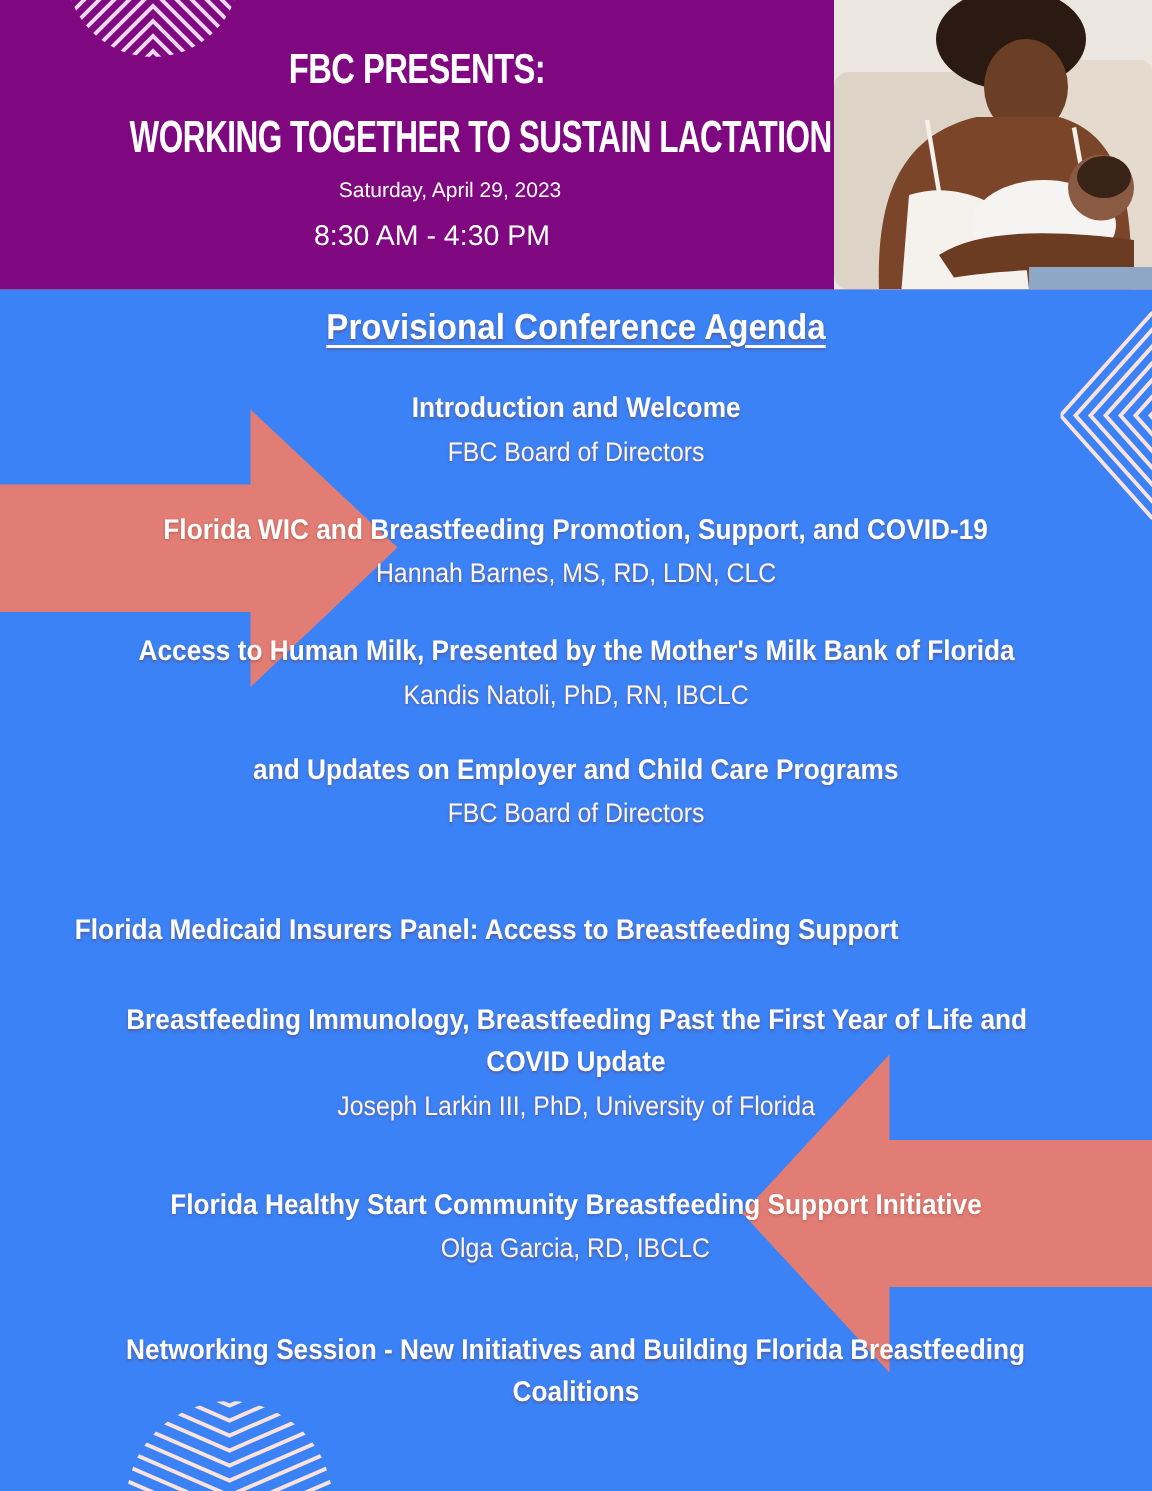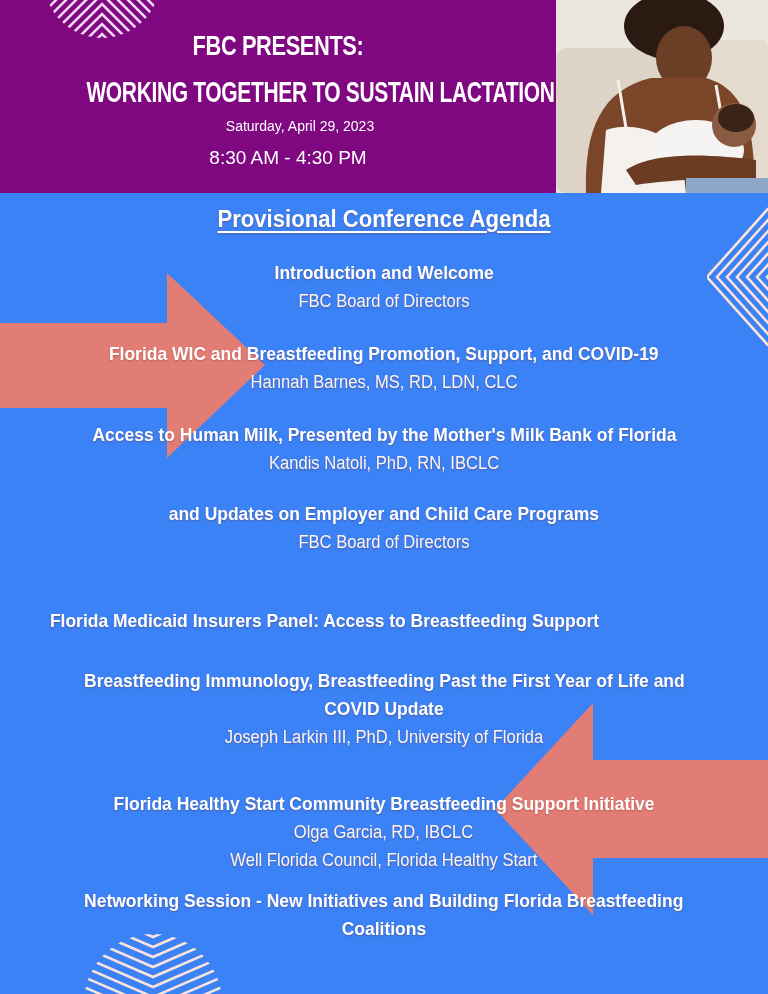--- a/index.html
+++ b/index.html
@@ -151,20 +151,19 @@
       <div class="item-title"><span class="narrow">Florida Medicaid Insurers Panel: Access to Breastfeeding Support</span></div>
     </div>
     <div class="item" style="position:absolute;left:0;width:768px;top:408px;">
       <div class="item-title"><span class="narrow">Breastfeeding Immunology, Breastfeeding Past the First Year of Life and</span></div>
       <div class="item-title"><span class="narrow">COVID Update</span></div>
       <div class="item-sub"><span class="narrow">Joseph Larkin III, PhD, University of Florida</span></div>
     </div>
     <div class="item" style="position:absolute;left:0;width:768px;top:516px;margin-top:15px;">
       <div class="item-title"><span class="narrow">Florida Healthy Start Community Breastfeeding Support Initiative</span></div>
       <div class="item-sub"><span class="narrow">Olga Garcia, RD, IBCLC</span></div>
-      <div class="item-sub"><span class="narrow">Well Florida Council, Florida Healthy Start</span></div>
     </div>
     <div class="item" style="position:absolute;left:0;width:768px;top:628px;">
       <div class="item-title"><span class="narrow">Networking Session - New Initiatives and Building Florida Breastfeeding</span></div>
       <div class="item-title"><span class="narrow">Coalitions</span></div>
     </div>
   </div>
 </div>
 
 </body></html>

